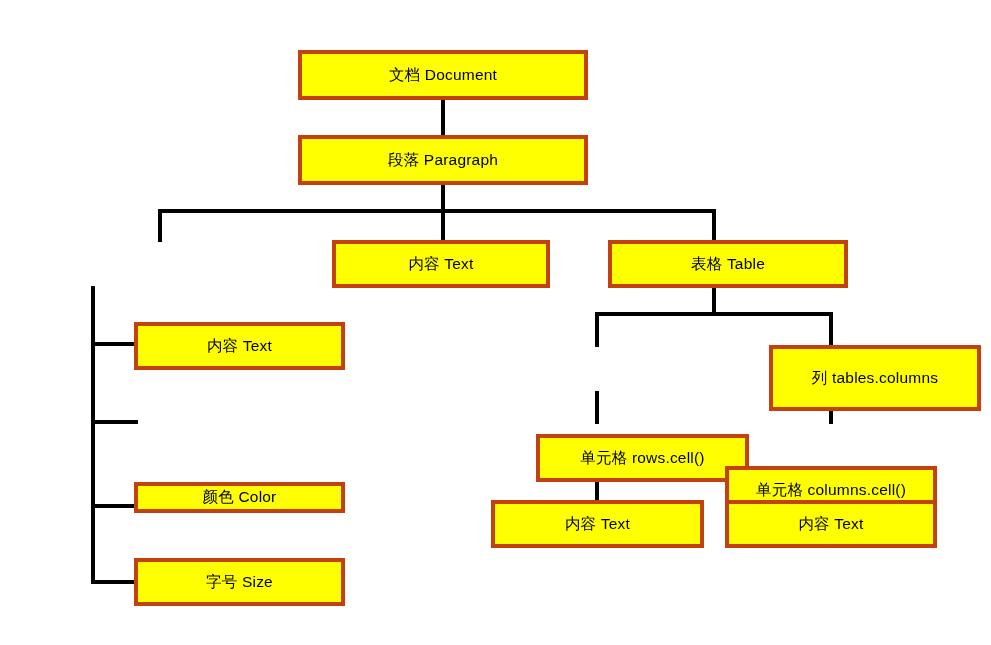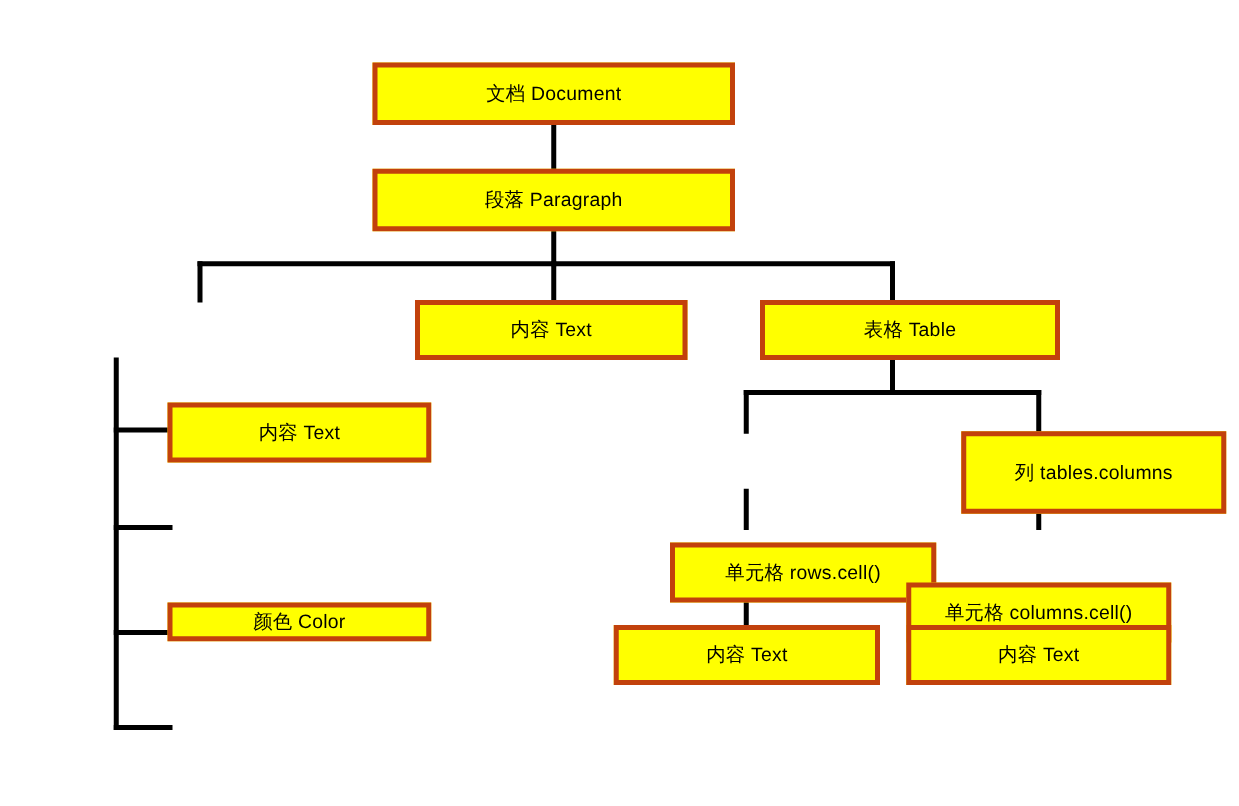--- a/index.html
+++ b/index.html
@@ -63,20 +63,21 @@
   <div class="line vline" style="left:829px; top:468px; height:34px;"></div>
 
   <div class="node" style="left:298px; top:50px;  width:290px; height:50px;">文档 Document</div>
   <div class="node" style="left:298px; top:135px; width:290px; height:50px;">段落 Paragraph</div>
 
   <div class="node" style="left:332px; top:240px; width:218px; height:48px;">内容 Text</div>
   <div class="node" style="left:608px; top:240px; width:240px; height:48px;">表格 Table</div>
 
   <div class="node" style="left:134px; top:322px; width:211px; height:48px;">内容 Text</div>
   <div class="node" style="left:134px; top:482px; width:211px; height:31px;">颜色 Color</div>
+  <div class="node" style="left:134px; top:558px; width:211px; height:48px;">字号 Size</div>
 
   <div class="node" style="left:725px; top:345px; width:212px; height:66px;margin-left:44px;">列 tables.columns</div>
   <div class="node" style="left:491px; top:434px; width:213px; height:48px;margin-left:45px;">单元格 rows.cell()</div>
   <div class="node" style="left:725px; top:422px; width:212px; height:48px;margin-top:44px;">单元格 columns.cell()</div>
   <div class="node" style="left:491px; top:500px; width:213px; height:48px;">内容 Text</div>
   <div class="node" style="left:725px; top:500px; width:212px; height:48px;">内容 Text</div>
 
 </div>
 
 </body></html>

